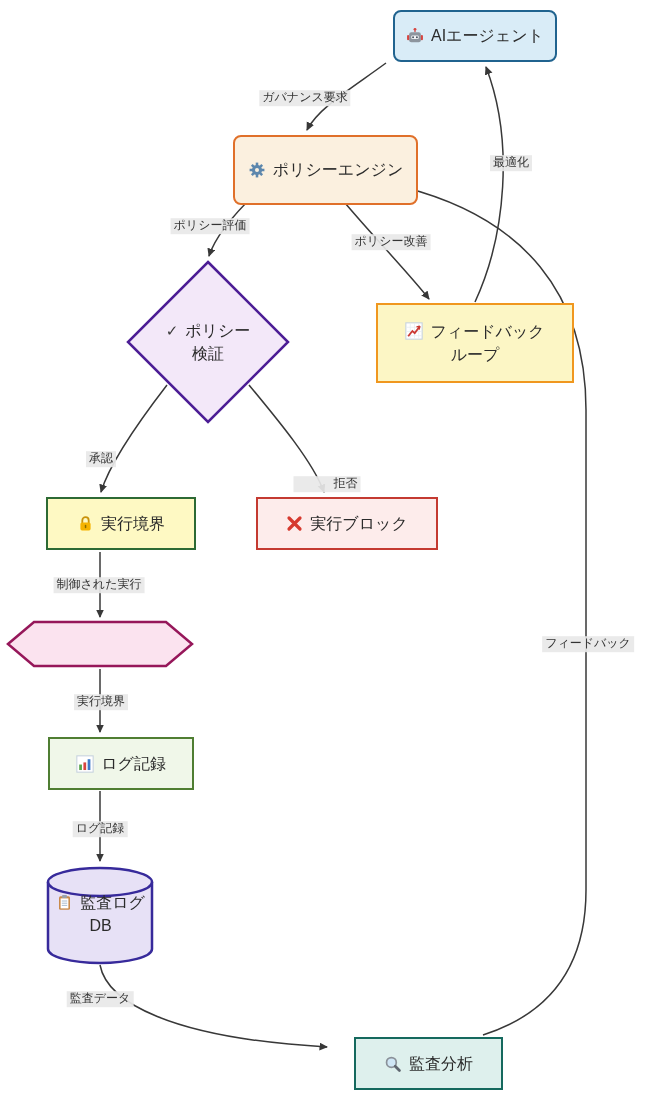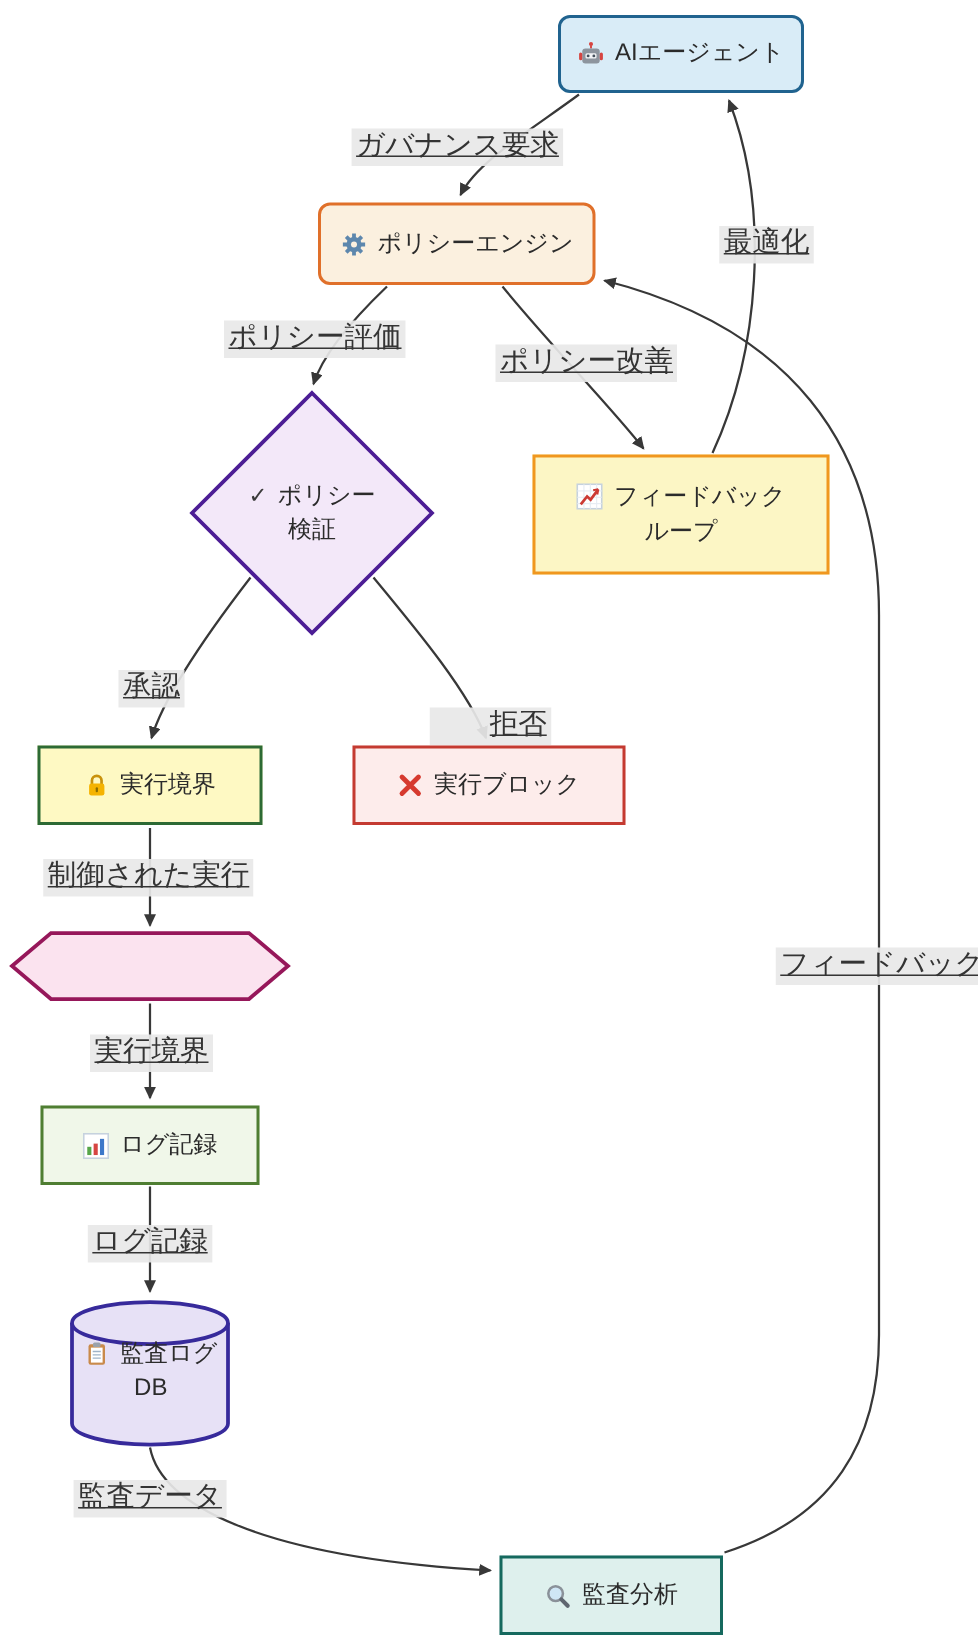--- a/index.html
+++ b/index.html
@@ -4,42 +4,42 @@
 <style>
   html,body{margin:0;padding:0;background:#ffffff;}
   #canvas{
     position:relative;width:652px;height:1099px;background:#ffffff;
     font-family:"Liberation Sans",sans-serif;color:#2b2b2b;overflow:hidden;
   }
   #edge-layer{position:absolute;left:0;top:0;width:652px;height:1099px;}
   .node{
     position:absolute;display:flex;align-items:center;justify-content:center;
     gap:7px;font-size:16px;color:#2b2b2b;box-sizing:border-box;text-align:center;
-    line-height:1.45;white-space:nowrap;
+    line-height:1.45;white-space:nowrap;margin-left:21px;
   }
   .node.rounded{border-radius:8px;}
   .node-ai{left:372px;top:10px;width:164px;height:52px;background:#d9ecf7;border:2.5px solid #20638f;}
-  .node-pe{left:212px;top:135px;width:185px;height:55px;background:#fbf0df;border:2.5px solid #e0702a;}
+  .node-pe{left:212px;top:135px;width:185px;height:70px;background:#fbf0df;border:2.5px solid #e0702a;}
   .node-fb{left:355px;top:303px;width:198px;height:80px;background:#fcf6c5;border:2.5px solid #f0971f;flex-direction:column;gap:0;}
   .node-eb{left:25px;top:497px;width:150px;height:53px;background:#fef9c3;border:2.5px solid #2d6a34;}
   .node-xb{left:235px;top:497px;width:182px;height:53px;background:#fdeceb;border:2.5px solid #c43a31;}
   .node-lg{left:27px;top:737px;width:146px;height:53px;background:#f0f7e9;border:2px solid #4f7e32;}
   .node-aa{left:333px;top:1037px;width:149px;height:53px;background:#def0ed;border:2.5px solid #15695e;}
   .shape-label{
     position:absolute;display:flex;flex-direction:column;align-items:center;justify-content:center;
     font-size:16px;line-height:1.45;text-align:center;white-space:nowrap;
   }
   .shape-label .row{display:flex;align-items:center;gap:7px;}
   .lbl-diamond{left:128px;top:310px;width:160px;height:64px;}
   .lbl-hex{left:8px;top:622px;width:184px;height:44px;}
   .lbl-db{left:48px;top:886px;width:105px;height:56px;}
   .edge-label{
     position:absolute;transform:translate(-50%,-50%);
-    background:rgba(232,232,232,0.92);color:#343434;font-size:19px;
-    padding:0 3px;line-height:1.3;white-space:nowrap;text-decoration:underline;
+    background:rgba(232,232,232,0.92);color:#343434;font-size:12px;
+    padding:0 3px;line-height:1.3;white-space:nowrap;
   }
   .icon{display:inline-flex;flex:0 0 auto;}
   .icon svg{display:block;}
   .check{color:#3a3a3a;font-size:15px;}
 </style>
 </head>
 <body>
 
 <div id="canvas">
 

